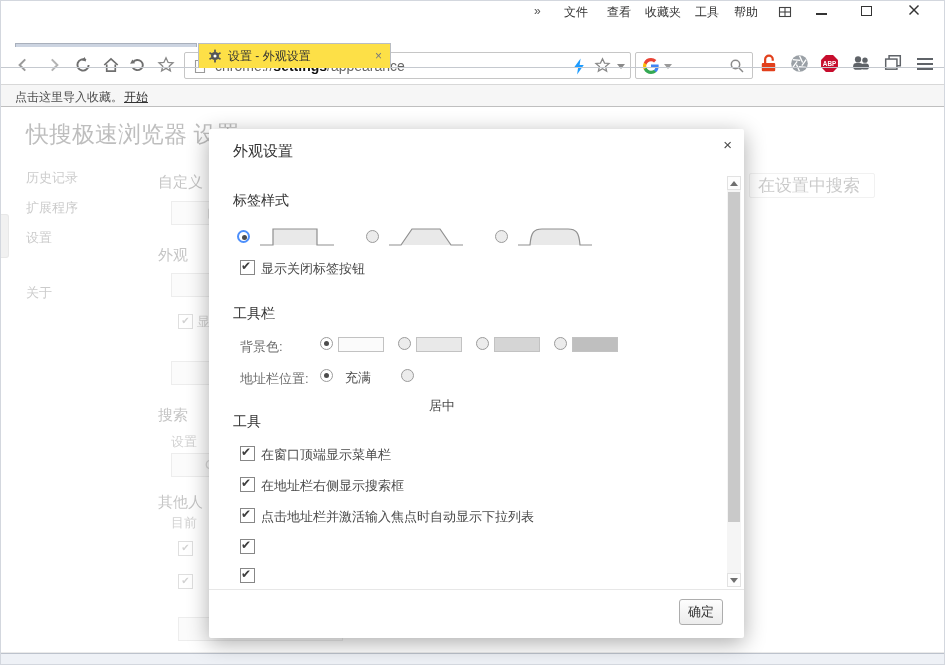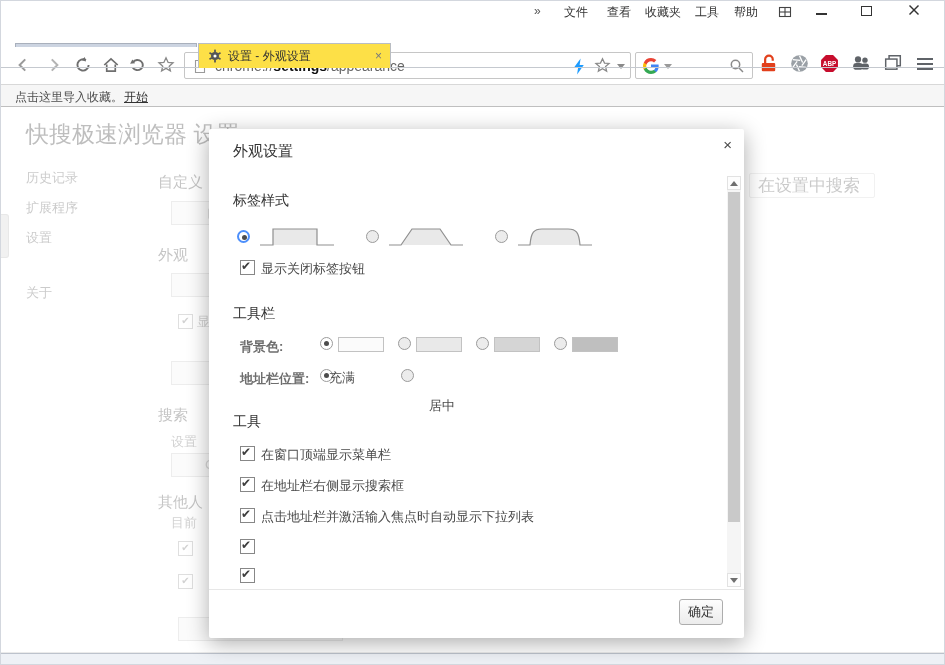--- a/index.html
+++ b/index.html
@@ -43,21 +43,21 @@
   .psearch{position:absolute;left:748px;top:21px;width:126px;height:25px;border:1px solid #d9d9d9;border-radius:2px;font-size:17px;color:#999;padding:0 8px;box-sizing:border-box;font-family:inherit;margin-top:45px;}
   .overlay{position:absolute;top:106px;left:0;width:100%;height:546px;background:rgba(255,255,255,0.62);z-index:5;}
   
   .bottomstrip{position:absolute;top:652px;left:0;width:100%;height:13px;background:#eef1f6;border-top:1px solid #bcc2cc;box-sizing:border-box;}
   
   .modal{position:absolute;left:208px;top:128px;width:535px;height:509px;background:#fff;z-index:10;
          box-shadow:0 5px 22px rgba(0,0,0,0.33);border-radius:2px;}
   .m-title{position:absolute;left:24px;top:13px;font-size:15px;color:#333;}
   .m-close{position:absolute;right:12px;top:7px;font-size:15px;color:#4a4a4a;cursor:default;}
   .m-h{position:absolute;left:24px;font-size:14px;color:#333;}
-  .m-label{position:absolute;font-size:13px;color:#6e6e6e;white-space:nowrap;font-weight:bold;}
+  .m-label{position:absolute;font-size:13px;color:#6e6e6e;white-space:nowrap;}
   .m-cbl{position:absolute;left:52px;font-size:13px;color:#4a4a4a;white-space:nowrap;}
   .cb{position:absolute;width:13px;height:13px;border:1px solid #878787;background:#fff;box-sizing:content-box;}
   .cb.checked::after{content:"✔";position:absolute;left:0px;top:-2px;font-size:12px;color:#3d3d3d;}
   .rd{position:absolute;width:13px;height:13px;border-radius:50%;border:1px solid #9b9b9b;background:#ececec;box-sizing:border-box;}
   .rd.sel{background:#fff;}
   .rd.sel::after{content:"";position:absolute;left:3px;top:3px;width:5px;height:5px;border-radius:50%;background:#4c4c4c;}
   .rd.blue{border:2px solid #4d8ffb;}
   .rd.blue::after{left:2.5px;top:2.5px;}
   .swatch{position:absolute;width:46px;height:15px;border:1px solid #c2c2c2;box-sizing:border-box;}
   .scrolltrack{position:absolute;right:3px;top:47px;width:14px;height:411px;background:#f5f5f5;}
@@ -323,21 +323,21 @@
     <span class="swatch" style="left: 129px; top: 208px; background: rgb(251, 251, 251);"></span>
     <span class="rd" style="left:189px;top:208px;"></span>
     <span class="swatch" style="left: 207px; top: 208px; background: rgb(233, 233, 233);"></span>
     <span class="rd" style="left:267px;top:208px;"></span>
     <span class="swatch" style="left: 285px; top: 208px; background: rgb(213, 213, 213);"></span>
     <span class="rd" style="left:345px;top:208px;"></span>
     <span class="swatch" style="left: 363px; top: 208px; background: rgb(191, 191, 191);"></span>
 
     <div class="m-label" style="left:31px;top:241px;">地址栏位置:</div>
     <span class="rd sel" style="left:111px;top:240px;"></span>
-    <div class="m-cbl" style="left:120px;top:240px;">充满</div>
+    <div class="m-cbl" style="left:136px;top:240px;">充满</div>
     <span class="rd" style="left:192px;top:240px;"></span>
     <div class="m-cbl" style="left:220px;top:240px;margin-top:28px;">居中</div>
 
     <div class="m-h" style="top:284px;">工具</div>
     <span class="cb checked" style="left:31px;top:317px;"></span>
     <div class="m-cbl" style="top:317px;">在窗口顶端显示菜单栏</div>
     <span class="cb checked" style="left:31px;top:348px;"></span>
     <div class="m-cbl" style="top:348px;">在地址栏右侧显示搜索框</div>
     <span class="cb checked" style="left:31px;top:379px;"></span>
     <div class="m-cbl" style="top:379px;">点击地址栏并激活输入焦点时自动显示下拉列表</div>

